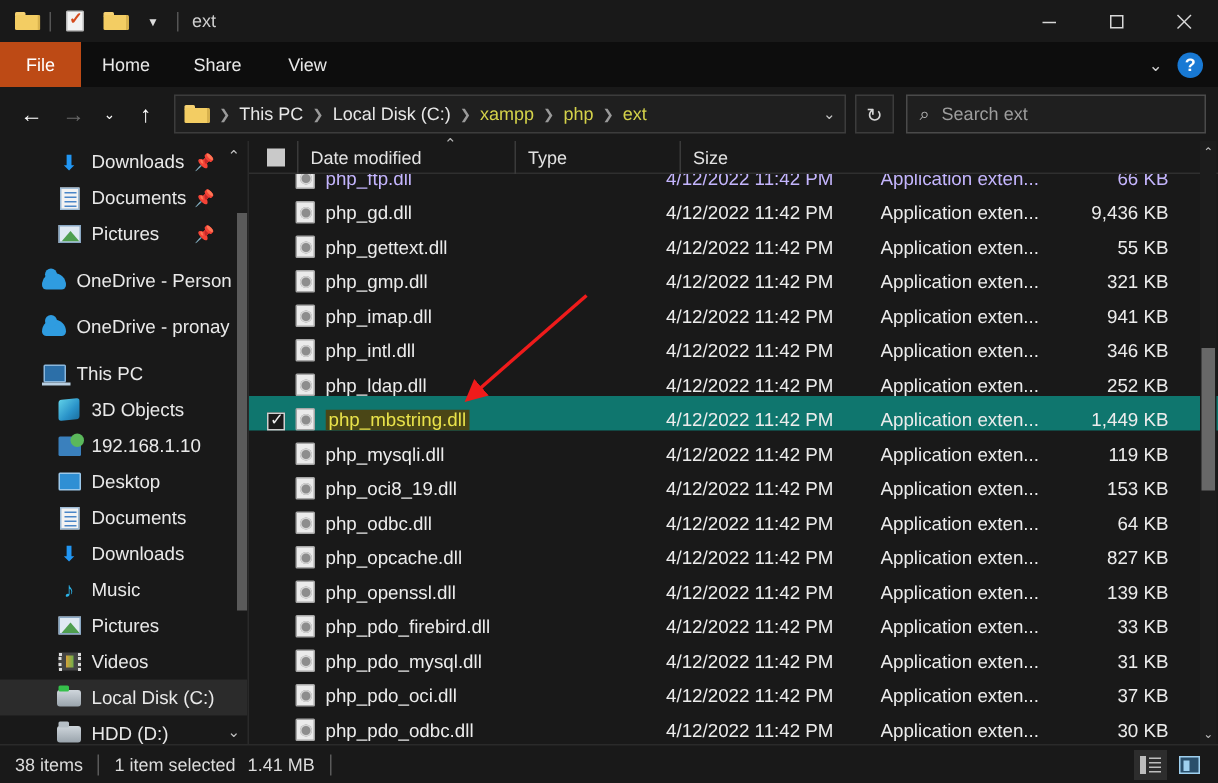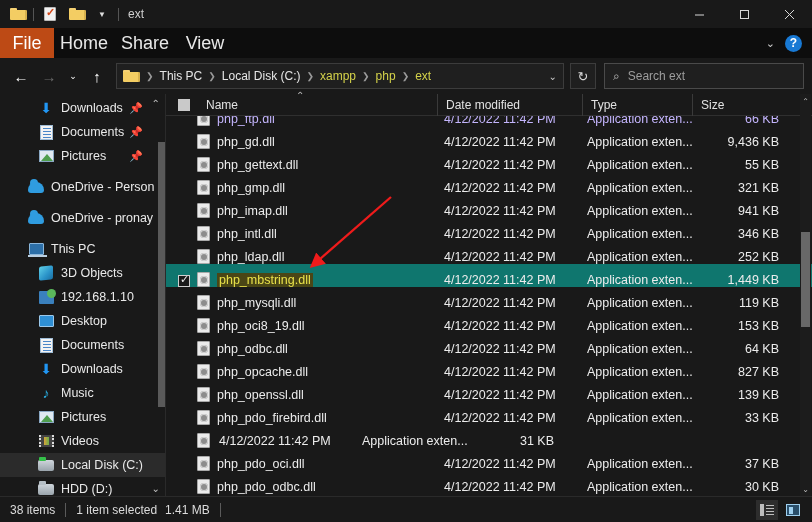--- a/index.html
+++ b/index.html
@@ -41,21 +41,21 @@
   .qat-caret { font-size: 8px; color: #ddd; padding: 0 2px; }
   .win-title { font-size: 12px; color: #cfcfcf; margin-left: 6px; }
   .wc { margin-left: auto; display: flex; height: 28px; }
   .wc-btn { width: 45px; height: 28px; display: flex; align-items: center; justify-content: center; color: #d8d8d8; }
   .wc-btn svg { display: block; }
 
   
   .ribbon {
     height: 30px; flex: 0 0 30px; background: #0d0d0d; display: flex; align-items: stretch;
   }
-  .tab { display: flex; align-items: center; justify-content: center; font-size: 18px; color: #e8e8e8; height: 30px; }
+  .tab { display: flex; align-items: center; justify-content: center; font-size: 12px; color: #e8e8e8; height: 30px; }
   .tab.file { background: #bd4a15; color: #fff; width: 54px; }
   .tab.home { width: 60px; }
   .tab.share { width: 62px; }
   .tab.view { width: 58px; }
   .ribbon-right { margin-left: auto; display: flex; align-items: center; gap: 10px; padding-right: 10px; }
   .chev-collapse { color: #cfcfcf; font-size: 11px; }
   .help-btn {
     width: 17px; height: 17px; border-radius: 50%; background: #1879d4; color: #fff;
     font-size: 12px; font-weight: bold; display: flex; align-items: center; justify-content: center;
   }
@@ -388,21 +388,20 @@
 
       <div class="sb-scroll"></div>
       <div class="sb-chevron-up">⌃</div>
       <div class="sb-chevron-dn">⌄</div>
     </div>
 
     <div class="listarea">
 
       <div class="colheads">
         <span class="ch-check"></span>
-        <span class="ch first ch-name">Name</span>
         <span class="ch ch-date">Date modified</span>
         <span class="ch ch-type">Type</span>
         <span class="ch ch-size">Size</span>
         <span class="sortmark">⌃</span>
         <span class="ch-chevup">⌃</span>
       </div>
 
       <div class="rows" id="rows-host">
           <div class="row partial" style="height: 10px; align-items: flex-end; overflow: hidden;">
             <span class="rowcheck"></span>
@@ -512,20 +511,21 @@
             <span class="rowcheck"></span>
             <span class="dll-ico"></span>
             <span class="cell-name">php_pdo_firebird.dll</span>
             <span class="cell-date">4/12/2022 11:42 PM</span>
             <span class="cell-type">Application exten...</span>
             <span class="cell-size">33 KB</span>
           </div>
           <div class="row">
             <span class="rowcheck"></span>
             <span class="dll-ico"></span>
+            <span class="cell-name">php_pdo_mysql.dll</span>
             <span class="cell-date">4/12/2022 11:42 PM</span>
             <span class="cell-type">Application exten...</span>
             <span class="cell-size">31 KB</span>
           </div>
           <div class="row">
             <span class="rowcheck"></span>
             <span class="dll-ico"></span>
             <span class="cell-name">php_pdo_oci.dll</span>
             <span class="cell-date">4/12/2022 11:42 PM</span>
             <span class="cell-type">Application exten...</span>

